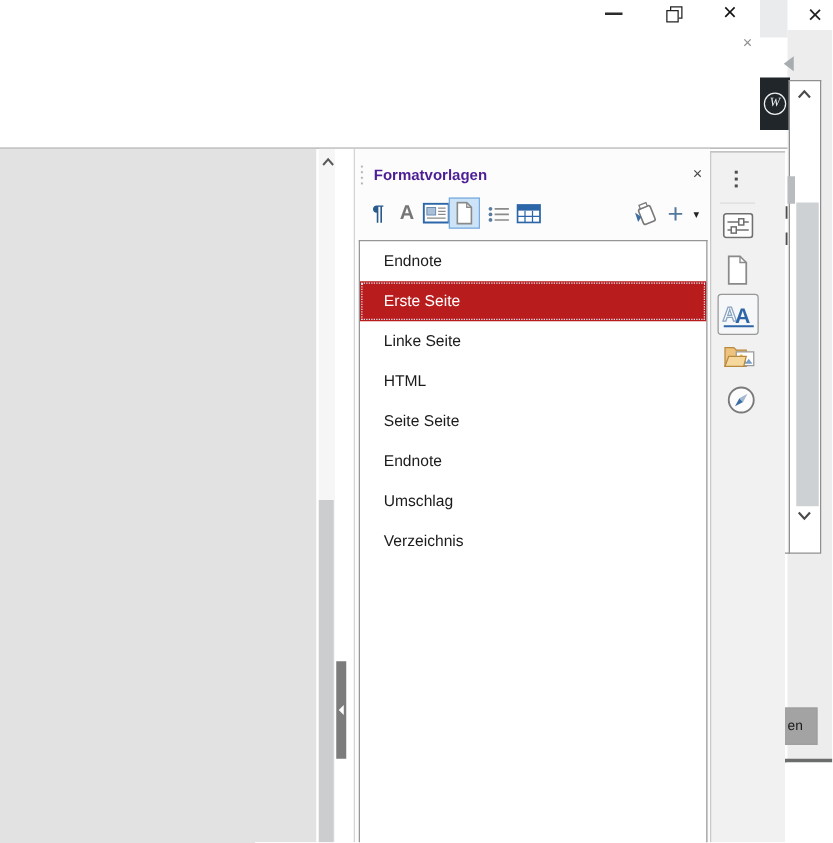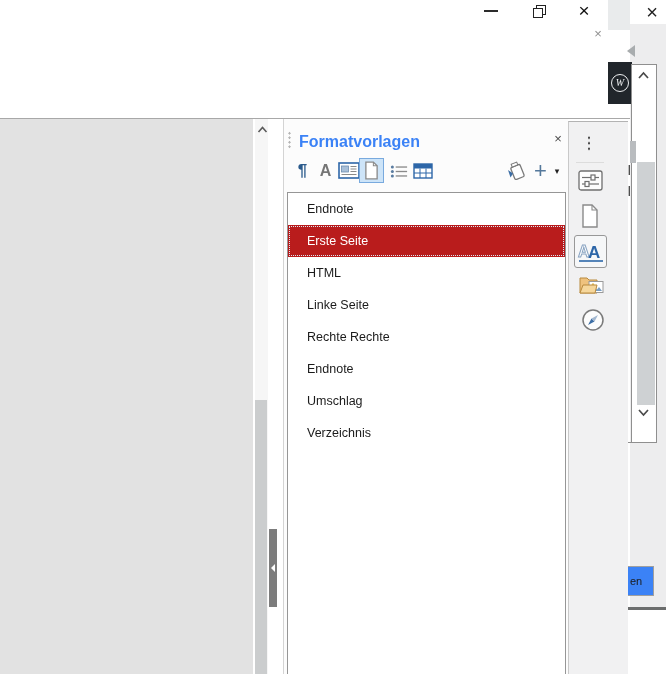--- a/index.html
+++ b/index.html
@@ -36,40 +36,40 @@
   .chev{display:flex;align-items:center;justify-content:center;}
   .chev-up2{left:636px;top:69px;width:15px;height:12px;}
   .chev-down2{left:636px;top:407px;width:15px;height:12px;}
   .thumb2{left:630px;top:141px;width:6px;height:22px;background:#b9bcbf;}
   .grayfill2{left:637px;top:162px;width:18px;height:243px;background:#ced1d3;}
   .box-bottom{left:613px;top:442px;width:43px;height:1px;background:#8f8f8f;}
   .box-stub{left:613px;top:434px;width:1px;height:8px;background:#8f8f8f;}
   .frag{width:7px;height:10px;background:repeating-linear-gradient(90deg,#4e4e4e 0 2px,#bdbdbd 2px 3px);}
   .frag1{left:623px;top:165px;}
   .frag2{left:623px;top:186px;}
-  .bg-button{left:627px;top:566px;width:27px;height:30px;background:#3b82f6;border:1px solid #9f9f9f;
+  .bg-button{left:627px;top:566px;width:27px;height:30px;background:#a3a3a3;border:1px solid #9f9f9f;
     font-size:11px;color:#1a1a1a;display:flex;align-items:center;padding-left:2px;box-sizing:border-box;}
   .dark-line{left:628px;top:607px;width:38px;height:3px;background:#6b6d6d;}
   .white-bottom{left:629px;top:610px;width:37px;height:64px;background:#ffffff;}
 
   
   .hline{left:0;top:118px;width:630px;height:1px;background:#a8a8a8;}
   .doc-area{left:0;top:119px;width:253px;height:555px;background:#e2e2e2;}
   .doc-scrollbar{left:255px;top:119px;width:13px;height:555px;background:#f6f6f6;}
   .chev-up1{left:256px;top:124px;width:12px;height:11px;}
   .doc-thumb{left:255px;top:400px;width:12px;height:274px;background:#cbcdce;}
   .splitter{left:268px;top:119px;width:15px;height:555px;background:#ffffff;}
   .split-handle{left:269px;top:529px;width:8px;height:78px;background:#7c7c7c;display:flex;align-items:center;justify-content:center;}
   .split-tri{width:0;height:0;border-right:4px solid #ffffff;border-top:4px solid transparent;border-bottom:4px solid transparent;}
 
   
   .panel{left:283px;top:119px;width:285px;height:555px;background:#fcfcfc;border-left:1px solid #d4d4d4;box-sizing:border-box;}
   .panel-grip{left:288px;top:131px;width:3px;height:18px;
     background-image:radial-gradient(circle,#b4b4b4 1px,transparent 1.2px);background-size:3px 4.5px;}
-  .panel-title{left:299px;top:133px;font-size:16px;font-weight:bold;color:#3b82f6;}
+  .panel-title{left:299px;top:133px;font-size:12px;font-weight:bold;color:#4c1d95;}
   .panel-close{left:549px;top:129px;width:18px;height:18px;font-size:13px;color:#4a4a4a;display:flex;align-items:center;justify-content:center;}
   .tb-cell{top:158px;width:23px;height:26px;display:flex;align-items:center;justify-content:center;}
   .tb-para{left:291px;font-size:17px;font-weight:bold;color:#2a5a8c;}
   .tb-char{left:314px;font-size:16px;font-weight:bold;color:#767676;}
   .tb-frame{left:337px;}
   .tb-page{left:359px;width:25px;height:25px;background:#cde4f8;border:1px solid #79aade;box-sizing:border-box;}
   .tb-list{left:388px;}
   .tb-table{left:411px;}
   .tb-spray{left:504px;}
   .tb-plus{left:529px;font-size:22px;font-weight:300;color:#54789b;}
@@ -216,23 +216,23 @@
   <div class="abs tb-cell tb-plus">
       <span>+</span>
     </div>
   <div class="abs tb-cell tb-drop">
       <span>▾</span>
     </div>
 
   <div class="abs listbox">
     <div class="style-item">Endnote</div>
     <div class="style-item selected">Erste Seite</div>
+    <div class="style-item">Linke Seite</div>
     <div class="style-item">HTML</div>
-    <div class="style-item">Linke Seite</div>
-    <div class="style-item">Rechte Rechte</div>
+    <div class="style-item">Seite Seite</div>
     <div class="style-item">Endnote</div>
     <div class="style-item">Umschlag</div>
     <div class="style-item">Verzeichnis</div>
   </div>
 
   <div class="abs tabstrip"></div>
   <div class="abs strip-menu"></div>
   <div class="abs strip-sep"></div>
   <div class="abs tab tab-properties">
     <svg width="25" height="21" viewBox="0 0 25 21">

